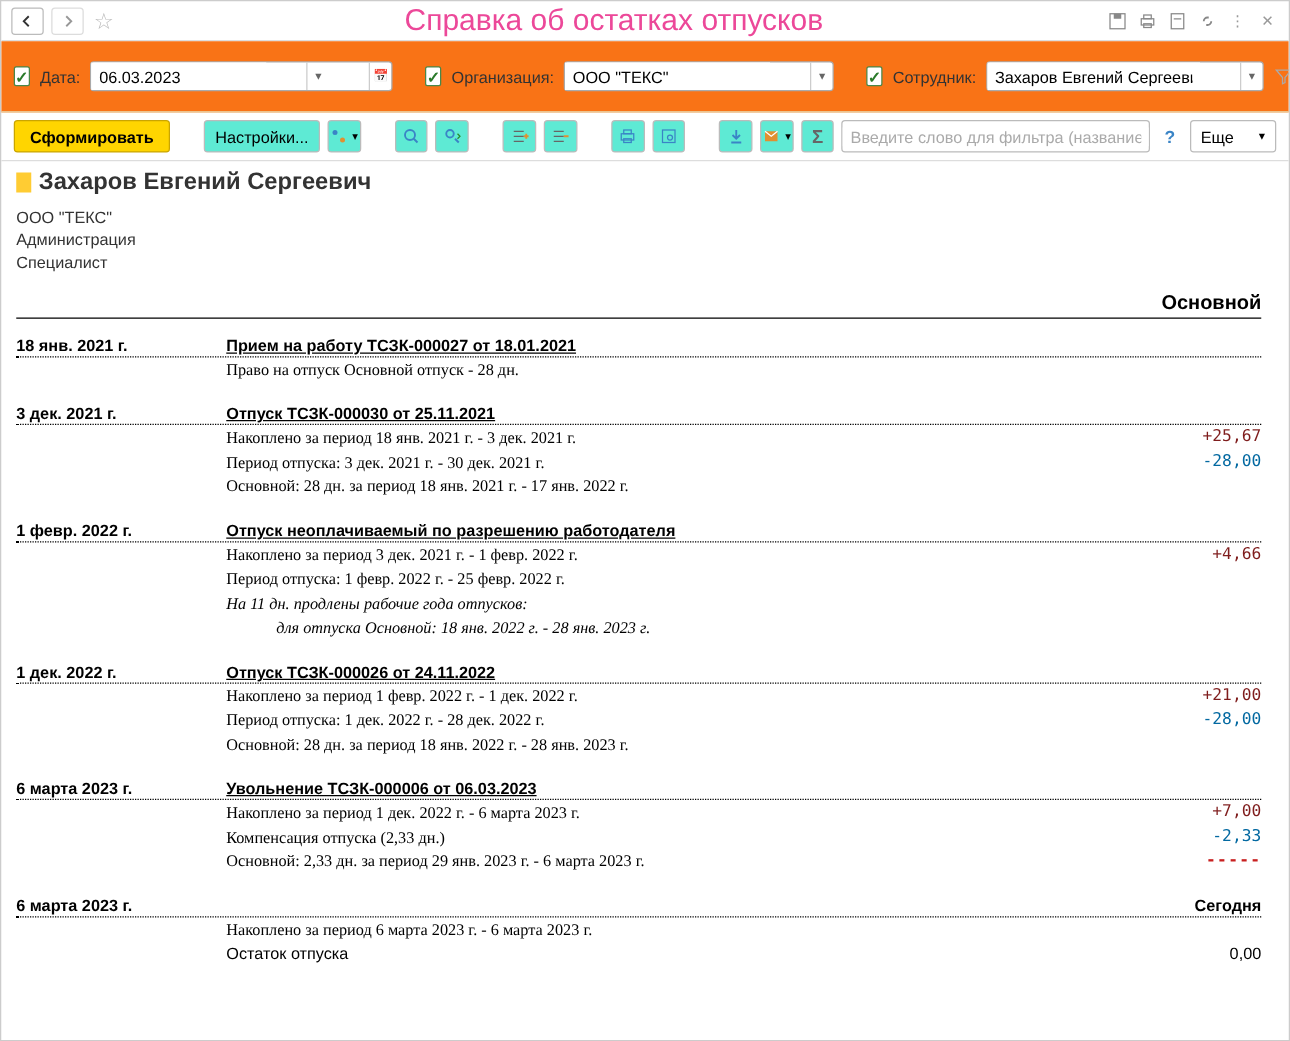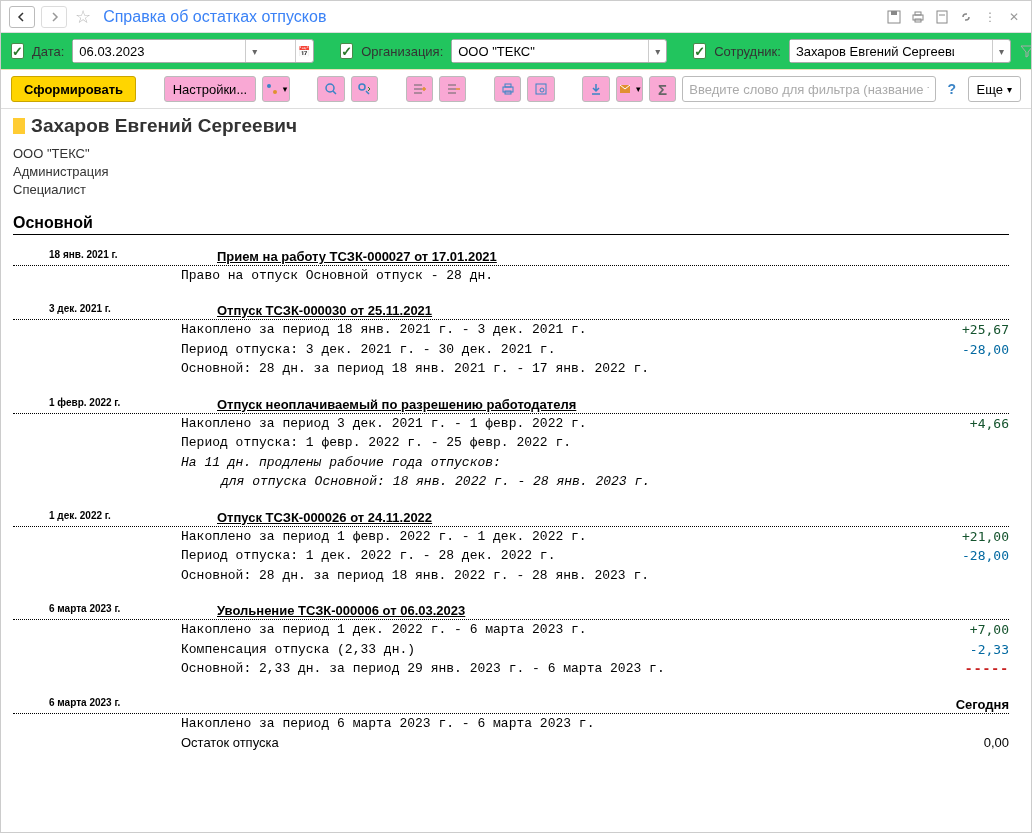--- a/index.html
+++ b/index.html
@@ -25,28 +25,28 @@
     border: 1px solid #bbb;
     border-radius: 3px;
     background: #fff;
     display: flex; align-items: center; justify-content: center;
     font-size: 13px;
     color: #333;
     cursor: pointer;
   }
   .nav-btn svg { width: 12px; height: 12px; }
   .star { color: #bbb; font-size: 18px; margin: 0 2px; }
-  .title-text { font-size: 16px; color: #3b82f6; margin-left: 4px; flex: 1; }
+  .title-text { font-size: 24px; color: #ec4899; margin-left: 4px; flex: 1; text-align: center; }
   .titlebar-right { display: flex; gap: 6px; align-items: center; }
   .tb-icon { width: 18px; height: 18px; display: flex; align-items:center; justify-content:center; color:#999; cursor:pointer; }
   .tb-icon svg { width:16px; height:16px; }
 
   .filterbar {
-    background: #22c55e;
-    padding: 6px 10px;
+    background: #f97316;
+    padding: 16px 10px;
     display: flex;
     align-items: center;
     gap: 8px;
     border-bottom: 1px solid #e8e0b8;
   }
   .chk {
     width: 16px; height: 16px;
     border: 1px solid #4a874a;
     border-radius: 2px;
     display: inline-flex; align-items:center; justify-content:center;
@@ -83,21 +83,21 @@
     background: #ffd500;
     border:1px solid #caa500;
     border-radius:3px;
     font-weight:bold;
     padding: 4px 12px;
     font-size:13px;
     cursor:pointer;
     height:26px;
   }
   .btn {
-    border:1px solid #bbb; border-radius:3px; background:#f9a8d4;
+    border:1px solid #bbb; border-radius:3px; background:#5eead4;
     height:26px; padding:0 8px;
     display:inline-flex; align-items:center; gap:4px;
     font-size:13px; cursor:pointer;
   }
   .btn.icon-only { width:28px; padding:0; justify-content:center; }
   .btn svg { width:14px; height:14px; }
   .spacer { width:16px; }
   .search-box {
     border:1px solid #bbb; border-radius:3px;
     height:26px; width:260px;
@@ -107,81 +107,81 @@
   .search-box input {
     border:none; outline:none; width:100%; padding:0 6px; font-size:13px;
     color:#333;
   }
   .search-box input::placeholder { color:#aaa; }
   .q-icon { color:#3a84c6; font-weight:bold; width:20px; text-align:center; font-size:14px; cursor:pointer; }
   .more-btn {
     margin-left:auto;
     border:1px solid #bbb; border-radius:3px;
     padding:0 8px; height:26px;
-    display:flex; align-items:center; gap:4px;
+    display:flex; align-items:center; gap:20px;
     font-size:13px; cursor:pointer;
   }
 
   .report-area {
     overflow:auto;
     height: calc(833px - 32px - 36px - 40px);
     padding: 6px 12px 20px 6px;
   }
   .report-inner { padding-left:6px; padding-right:10px; }
   .emp-row { display:flex; align-items:center; margin-bottom:8px; }
   .emp-toggle {
     width:12px; height:16px;
     background:#ffcc33;
     margin-right:6px;
     display:inline-block;
   }
   .emp-name { font-size:19px; font-weight:bold; color:#333; }
   .org-block { margin: 6px 0 14px 0; color:#333; line-height:1.4; font-size:13px; }
   .hdr-line {
-    display:flex; justify-content:flex-start;
+    display:flex; justify-content:flex-end;
     font-size:16px; font-weight:bold;
     border-bottom:1px solid #000;
     margin: 8px 0 14px 0;
     padding-bottom:2px;
   }
   .event {
     margin-bottom:18px;
   }
   .event-row {
     display:flex;
     border-bottom:1px dotted #000;
     padding-bottom:1px;
   }
   .event-date {
-    width:168px; font-weight:bold; font-size:10px;margin-left:36px;
+    width:168px; font-weight:bold; font-size:13px;
   }
   .event-title {
     flex:1; font-weight:bold; font-size:13px;
     text-decoration:underline;
   }
   .event-title.nou { text-decoration:none; }
   .detail-line {
     display:flex;
     font-size:13px;
     line-height:1.5;
   }
   .detail-line .dl-left {
     margin-left:168px;
     flex:1;
-    font-family: Liberation Mono, monospace;
+    font-family: Liberation Serif, serif;
     font-size:13px;
   }
   .dl-left.italic { font-style:italic; }
   .dl-left.indent { padding-left:40px; }
   .detail-line .amt {
     width:80px; text-align:right;
     font-family: monospace, Arial;
     font-size:13px;
   }
-  .amt.pos { color:#14532d; }
+  .amt.pos { color:#7f1d1d; }
   .amt.neg { color:#0369a1; }
   .amt.dashes { color:#c82020; font-weight:bold; letter-spacing:1px; }
   .final .event-row { border-bottom:none; }
   .final .event-title { text-decoration:none;text-align:right; }
   .final-balance {
     display:flex; margin-top:2px;
   }
   .final-balance .lbl {
     margin-left:168px; font-weight:normal; font-size:13px; flex:1;
   }
@@ -361,21 +361,21 @@
       <div>Специалист</div>
     </div>
     <div class="hdr-line">
       <span>Основной</span>
     </div>
 
     <div id="events">
         <div class="event">
           <div class="event-row">
             <div class="event-date">18 янв. 2021 г.</div>
-            <div class="event-title">Прием на работу ТСЗК-000027 от 17.01.2021</div>
+            <div class="event-title">Прием на работу ТСЗК-000027 от 18.01.2021</div>
           </div>
           <div class="detail-line">
             <div class="dl-left">Право на отпуск Основной отпуск - 28 дн.</div>
           </div>
         </div>
         <div class="event">
           <div class="event-row">
             <div class="event-date">3 дек. 2021 г.</div>
             <div class="event-title">Отпуск ТСЗК-000030 от 25.11.2021</div>
           </div>

